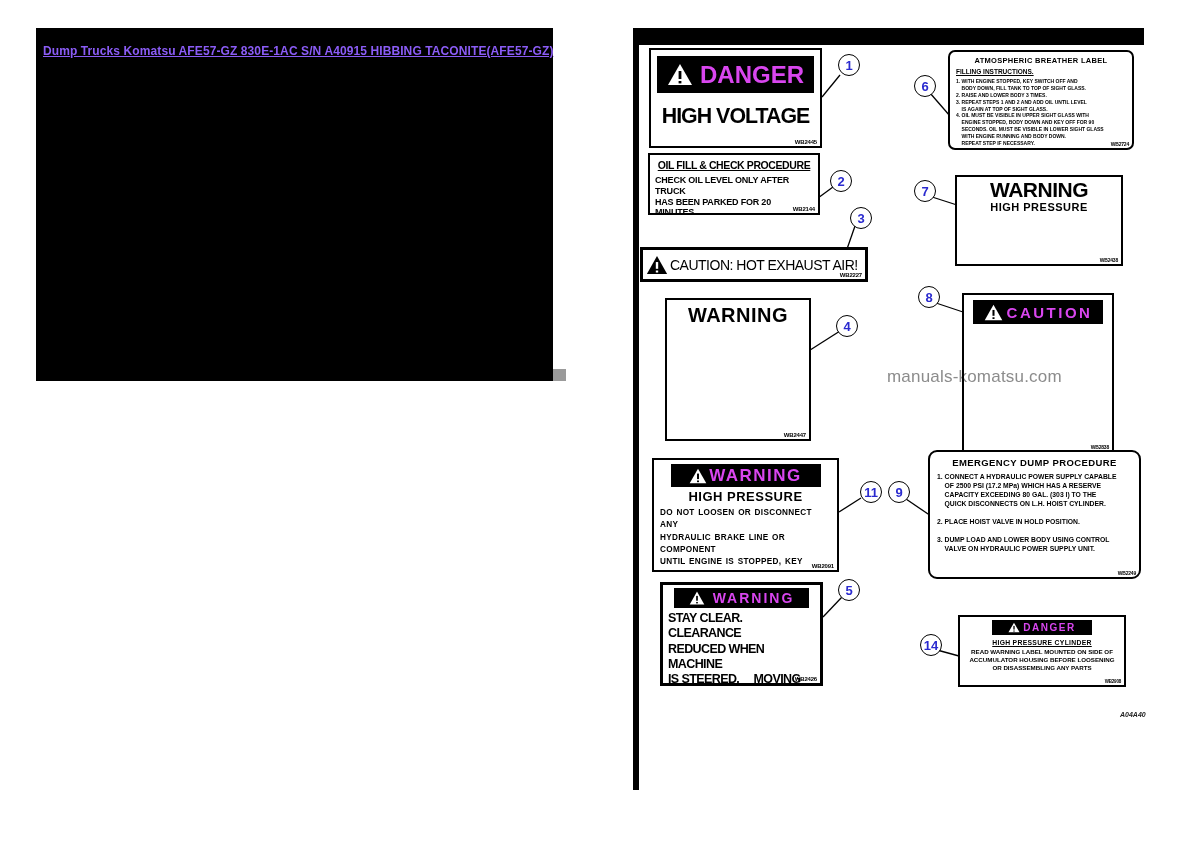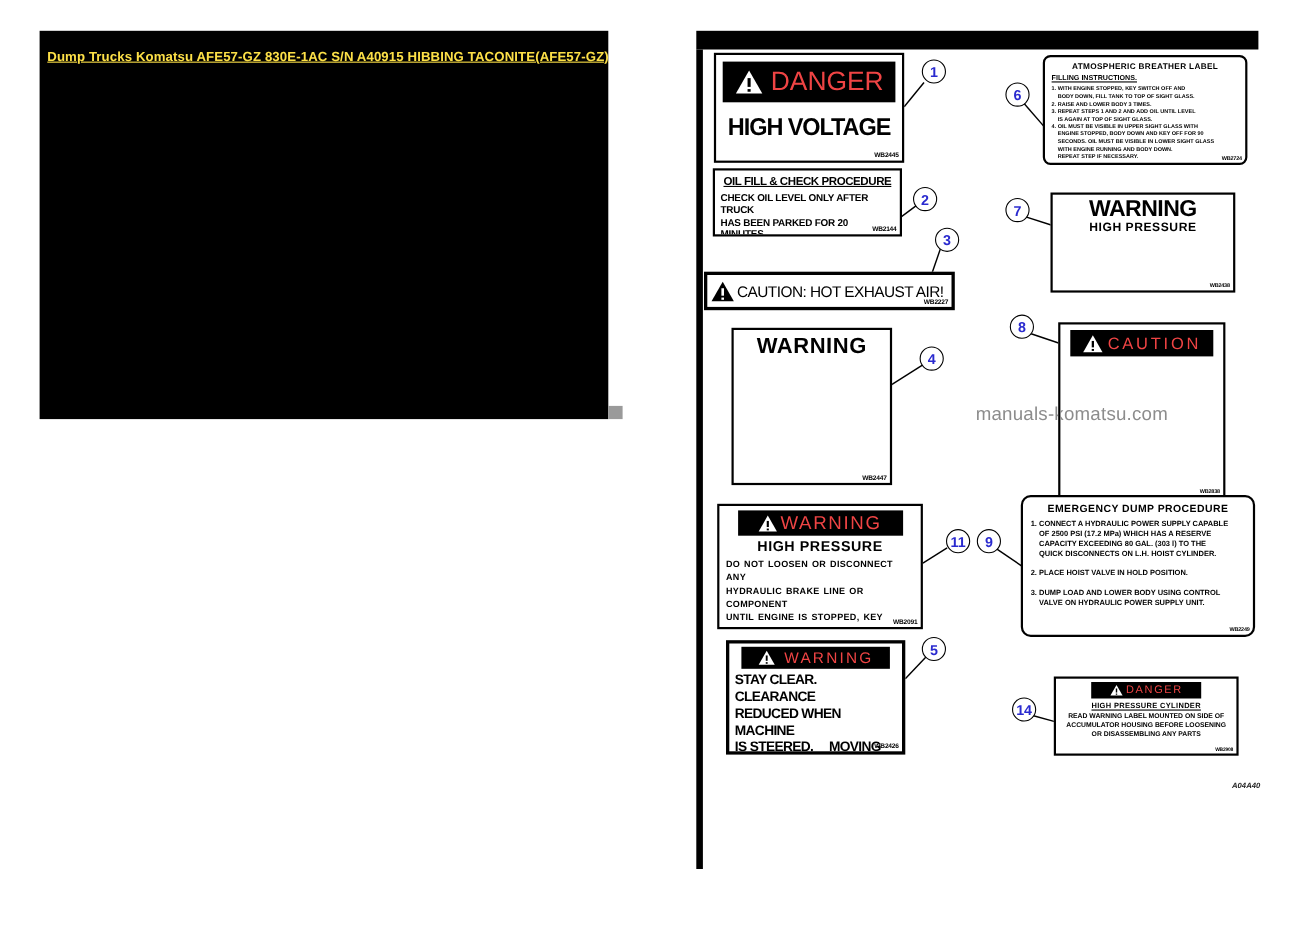--- a/index.html
+++ b/index.html
@@ -6,40 +6,40 @@
   body{
     width:1190px;height:842px;position:relative;overflow:hidden;
     background:#ffffff;font-family:"Liberation Sans",sans-serif;color:#000;
   }
   .abs{position:absolute;box-sizing:border-box;}
 
   
   #header-box{left:36px;top:28px;width:517px;height:353px;background:#000;}
   #title-link{
     position:absolute;left:7px;top:16px;font-size:12px;font-weight:bold;
-    color:#fde047;text-decoration:underline;white-space:nowrap;letter-spacing:0.1px;
+    color:#8b5cf6;text-decoration:underline;white-space:nowrap;letter-spacing:0.1px;
   }
   #gray-corner{left:553px;top:369px;width:13px;height:12px;background:#9a9a9a;}
 
   
   #panel-topbar{left:633px;top:28px;width:511px;height:17px;background:#000;}
   #panel-leftstrip{left:633px;top:45px;width:6px;height:745px;background:#000;}
 
   
   .plate{
     position:absolute;box-sizing:border-box;background:#fff;border:2px solid #000;
     overflow:hidden;z-index:2;color:#000;
   }
   .plate .code{
     position:absolute;right:3px;bottom:1px;font-size:6px;font-weight:bold;
     letter-spacing:-0.2px;
   }
   .banner{
-    background:#000;color:#ef4444;display:flex;align-items:center;justify-content:center;
-    font-weight:normal;white-space:nowrap;
+    background:#000;color:#d946ef;display:flex;align-items:center;justify-content:center;
+    font-weight:bold;white-space:nowrap;
   }
   .tri{flex:0 0 auto;}
   .pre{white-space:pre-wrap;font-weight:bold;}
 
   
   #lbl-hv{left:649px;top:48px;width:173px;height:100px;padding:6px;}
   #lbl-hv .banner{height:37px;font-size:24px;gap:7px;letter-spacing:0;}
   #lbl-hv .hv-body{
     margin-top:10px;text-align:center;font-weight:bold;font-size:22px;
     letter-spacing:-1px;white-space:nowrap;transform:scaleX(0.97);transform-origin:center;

